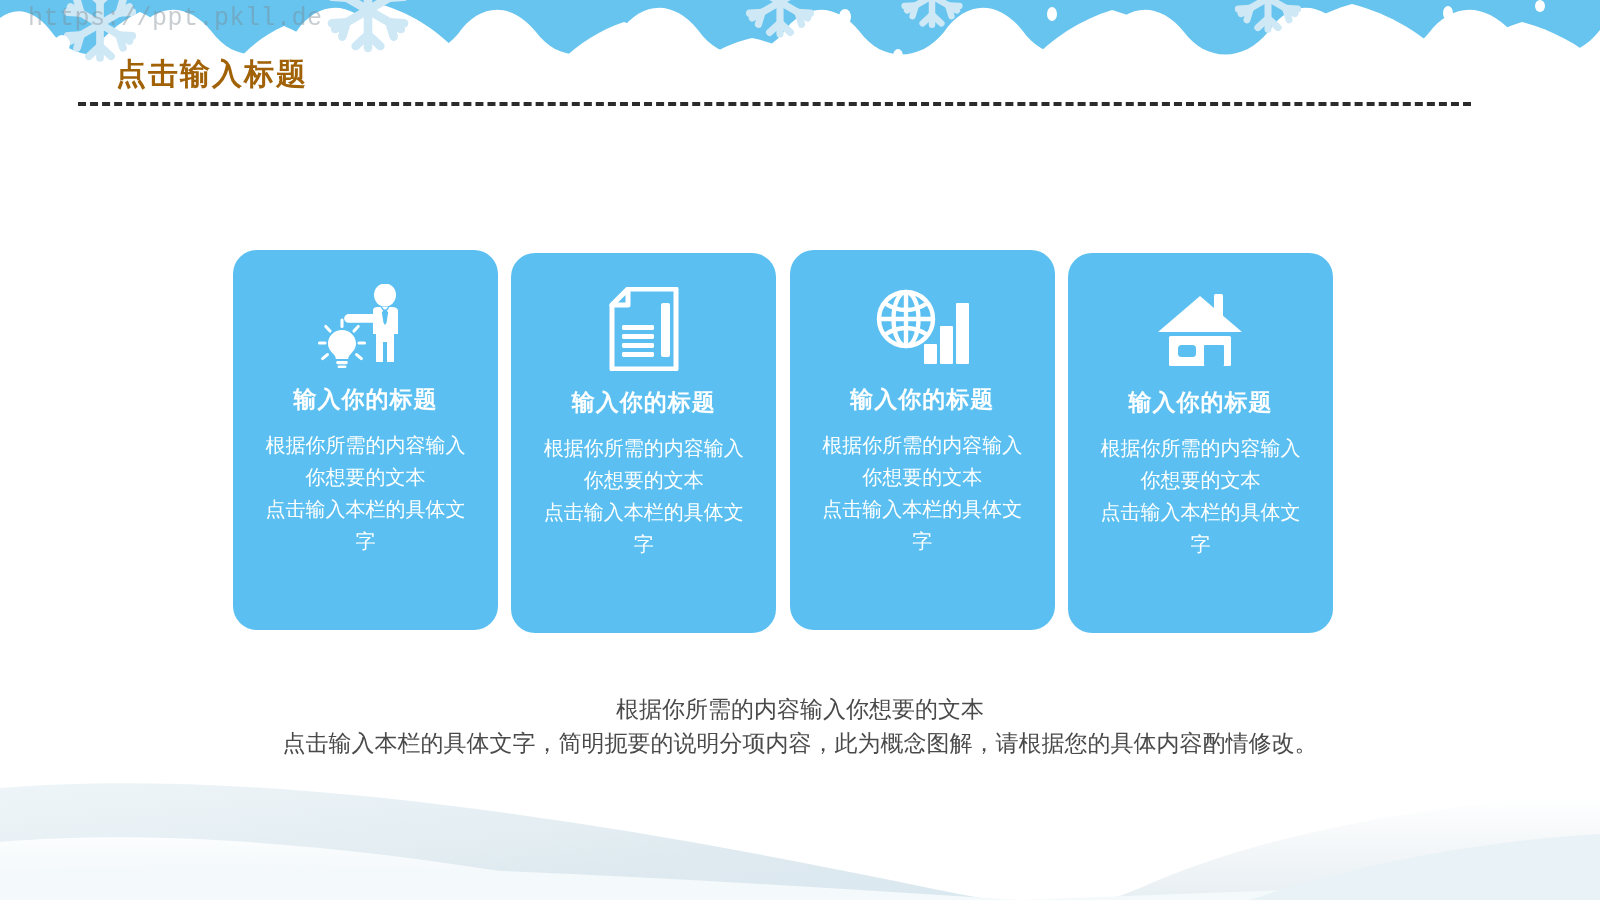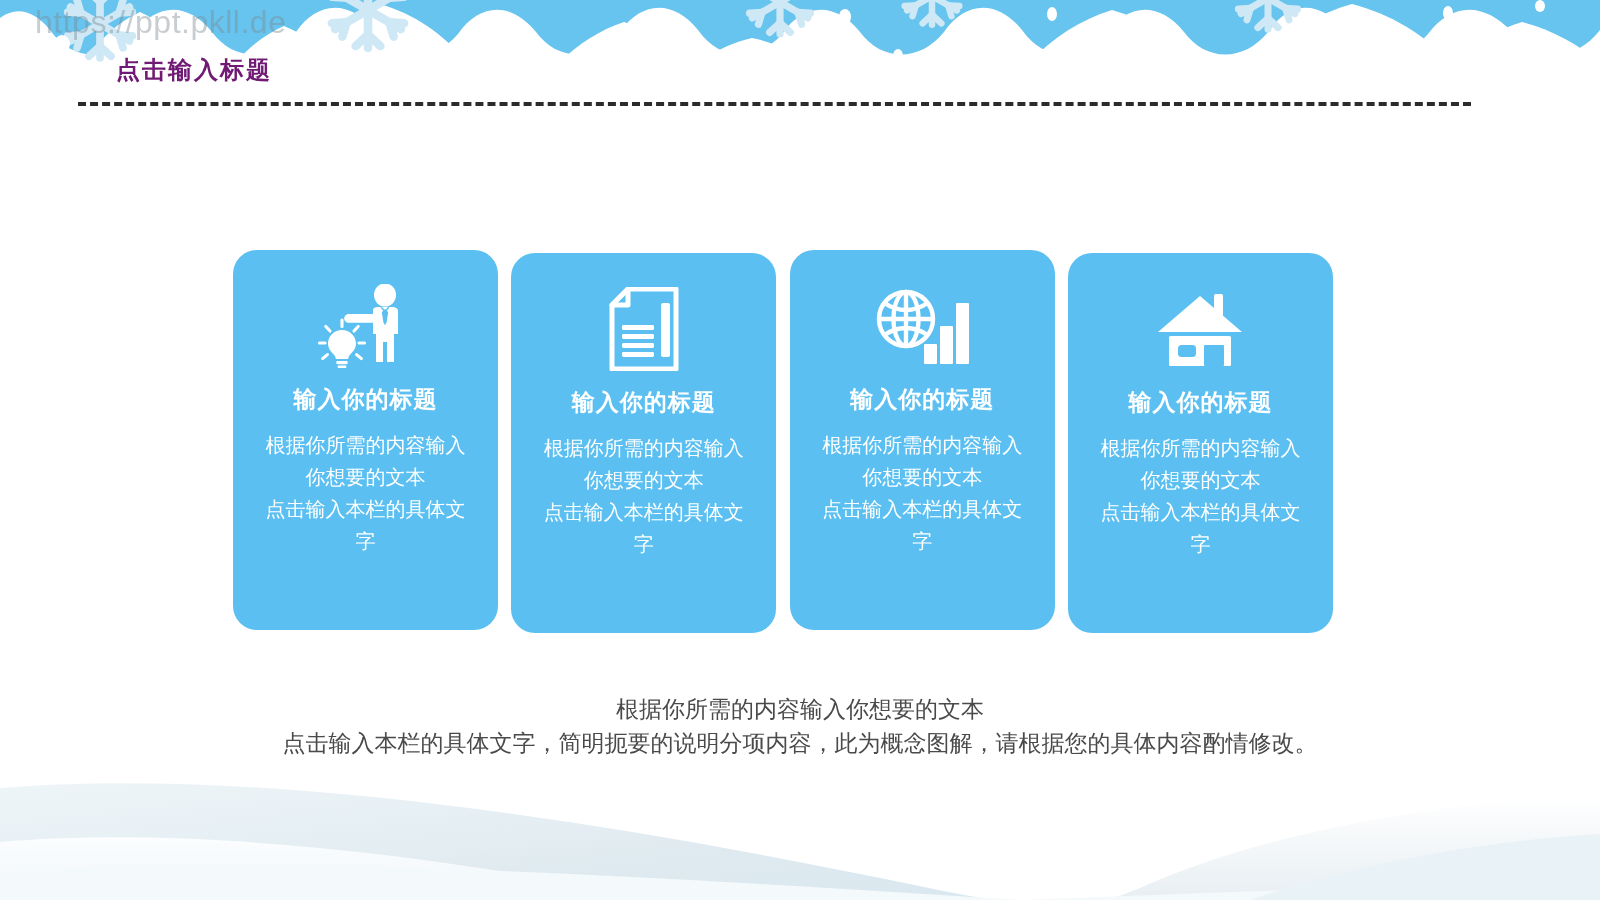--- a/index.html
+++ b/index.html
@@ -27,38 +27,38 @@
     width: 1600px;
     height: 62px;
     overflow: hidden;
     z-index: 2;
   }
   .top-deco svg { display: block; }
 
   
   .watermark {
     position: absolute;
-    left: 35px;
+    left: 28px;
     top: 4px;
-    font-size: 32px;
+    font-size: 25px;
     letter-spacing: 0.5px;
     color: rgba(125,135,145,0.42);
     z-index: 6;
     white-space: nowrap;
-    font-family: Liberation Sans, sans-serif;
+    font-family: Liberation Mono, monospace;
   }
 
   
   .slide-title {
     position: absolute;
     left: 116px;
     top: 54px;
-    font-size: 24px;
+    font-size: 30px;
     font-weight: 700;
-    color: #701a75;
+    color: #a16207;
     letter-spacing: 2px;
     z-index: 5;
     white-space: nowrap;
     font-family: "DejaVu Sans", "Liberation Sans", sans-serif;
   }
   .title-rule {
     position: absolute;
     left: 78px;
     top: 102px;
     width: 1393px;

